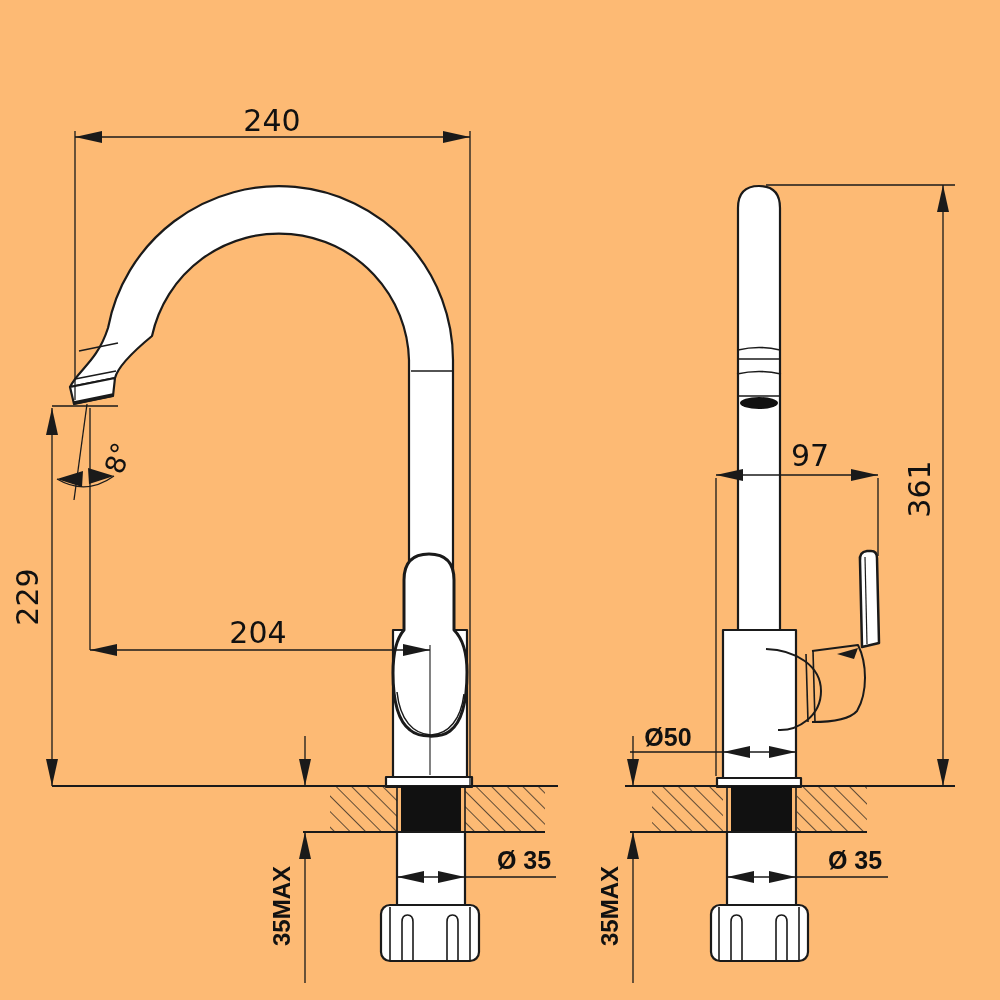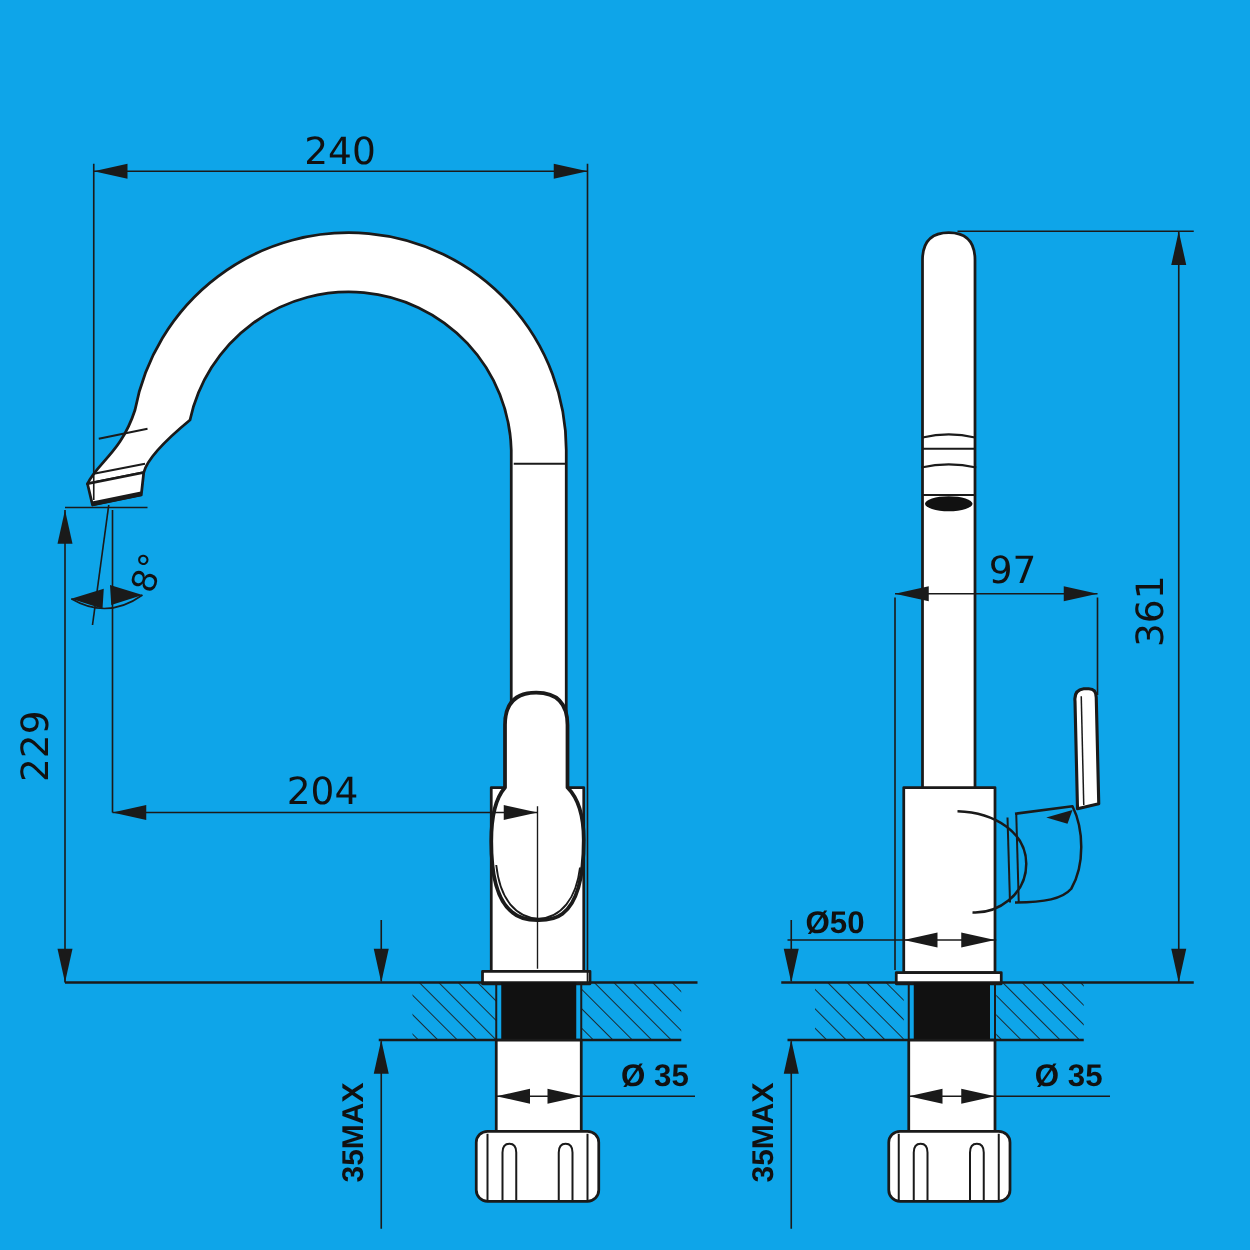--- a/index.html
+++ b/index.html
@@ -1,16 +1,16 @@
 <!DOCTYPE html>
 <html><head>
 <meta charset="utf-8">
 <style>
   html,body{margin:0;padding:0;background:#ffffff;}
-  .stage{width:1000px;height:1000px;position:relative;background:#0ea5e9;overflow:hidden;}
+  .stage{width:1000px;height:1000px;position:relative;background:#fdba74;overflow:hidden;}
   svg{display:block;}
   .ol{fill:#ffffff;stroke:#1a1a1a;stroke-width:2.2;stroke-linejoin:round;}
   .ln{fill:none;stroke:#1a1a1a;stroke-width:2;stroke-linejoin:round;stroke-linecap:butt;}
   .md{fill:none;stroke:#1a1a1a;stroke-width:1.6;}
   .dim{fill:none;stroke:#1a1a1a;stroke-width:1.3;}
   .arr{fill:#1a1a1a;stroke:none;}
   .blk{fill:#111111;stroke:none;}
   .num{font-family:"DejaVu Sans",sans-serif;font-size:30px;fill:#111;text-anchor:middle;}
   .num27{font-family:"DejaVu Sans",sans-serif;font-size:27px;fill:#111;text-anchor:middle;}
   .bold{font-family:"Liberation Sans",sans-serif;font-weight:bold;font-size:25px;fill:#111;text-anchor:middle;}

